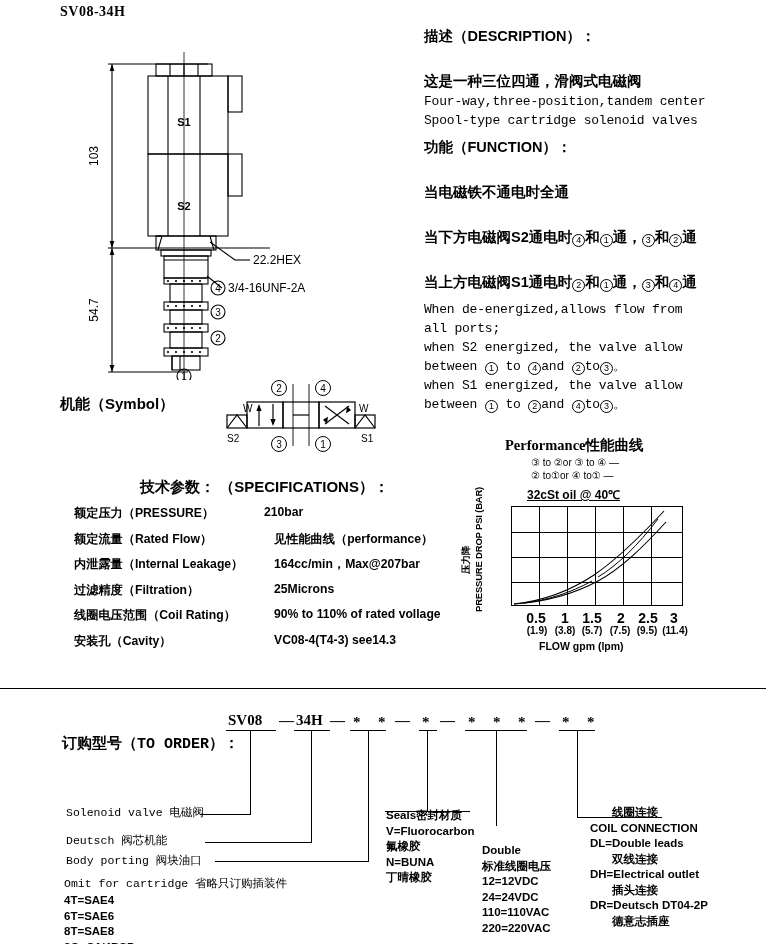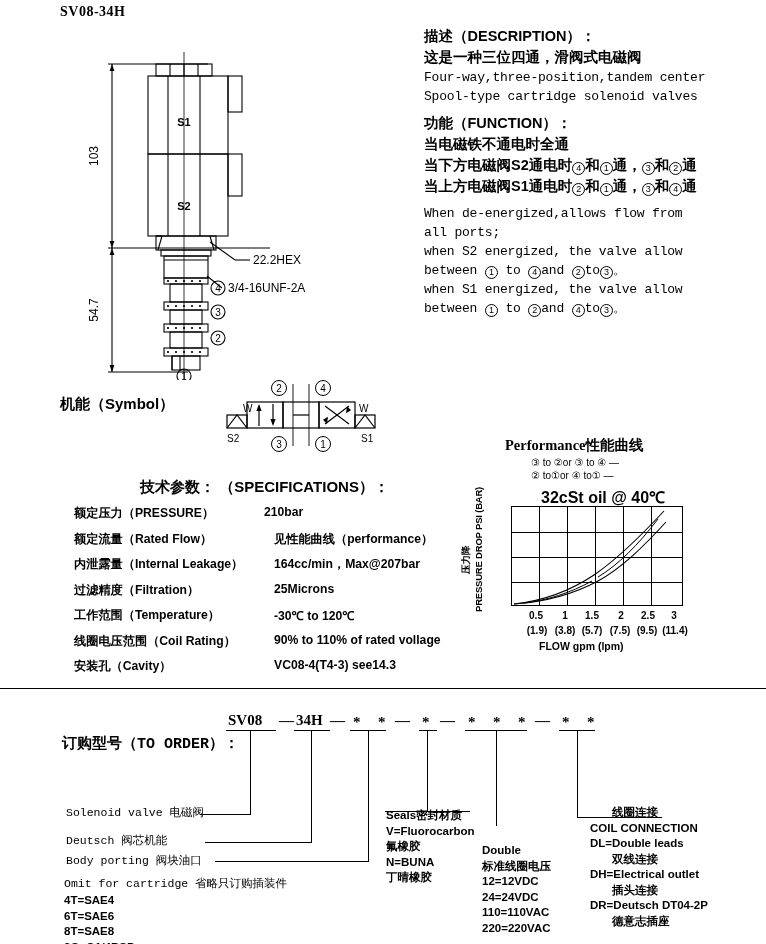--- a/index.html
+++ b/index.html
@@ -13,59 +13,59 @@
 
   
   #part-no{left:60px;top:4px;font-size:14px;font-weight:bold;letter-spacing:.5px;}
 
   
   #drawing{left:60px;top:20px;width:330px;height:360px;}
 
   
   #desc{left:424px;top:26px;width:340px;}
   .cn-head{font-family:"Liberation Sans",sans-serif;font-weight:bold;font-size:14.5px;line-height:21px;}
-  .cn-line{font-family:"Liberation Sans",sans-serif;font-weight:bold;font-size:14.5px;line-height:21px;}
+  .cn-line{font-family:"Liberation Sans",sans-serif;font-weight:bold;font-size:14.5px;line-height:21px;margin-top:24px;}
   .en-line{font-family:"Liberation Mono","DejaVu Sans Mono",monospace;font-size:13px;line-height:19px;letter-spacing:-0.2px;}
   .gap{height:7px;}
 
   
   #symbol-label{left:60px;top:395px;font-family:"Liberation Sans",sans-serif;font-weight:bold;font-size:15px;}
   #symbol-dia{left:215px;top:372px;width:175px;height:90px;}
 
   
   #spec-title{left:140px;top:478px;font-family:"Liberation Sans",sans-serif;font-weight:bold;font-size:15px;}
   #spec-table{left:74px;top:505px;width:420px;}
   .spec-row{display:flex;height:25.5px;align-items:flex-start;}
   .spec-k{width:190px;font-family:"Liberation Sans",sans-serif;font-weight:bold;font-size:12.2px;white-space:nowrap;}
   .spec-v{font-family:"Liberation Sans",sans-serif;font-weight:bold;font-size:12.2px;white-space:nowrap;}
   .spec-row.indent .spec-v{padding-left:10px;}
 
   
   #perf{left:455px;top:436px;width:310px;height:225px;}
   #perf-title{position:absolute;left:50px;top:0px;font-family:"Liberation Serif",serif;font-size:14.5px;font-weight:bold;}
   #perf-leg{position:absolute;left:76px;top:20px;font-family:"Liberation Sans",sans-serif;font-size:10px;line-height:13px;}
-  #perf-oil{position:absolute;left:86px;top:50px;font-family:"Liberation Sans",sans-serif;font-size:16px;font-weight:bold;}
+  #perf-oil{position:absolute;left:72px;top:50px;font-family:"Liberation Sans",sans-serif;font-size:12px;font-weight:bold;text-decoration:underline;}
   #plot{position:absolute;left:56px;top:70px;width:172px;height:100px;border:1.2px solid #000;box-sizing:border-box;}
   #plot .vg{position:absolute;top:0;bottom:0;width:1px;background:#000;}
   #plot .hg{position:absolute;left:0;right:0;height:1px;background:#000;}
   .ylab{position:absolute;right:0;font-family:"Liberation Sans",sans-serif;font-size:9.5px;font-weight:bold;white-space:nowrap;}
   #yaxis-nums{position:absolute;left:0;top:62px;width:54px;height:115px;}
   #yaxis-title{position:absolute;left:6px;top:60px;width:14px;height:118px;}
   #yaxis-title span{
     display:block;transform:rotate(-90deg);transform-origin:left top;
     position:absolute;left:12px;top:116px;white-space:nowrap;
     font-family:"Liberation Sans",sans-serif;font-weight:bold;font-size:9.5px;letter-spacing:-.2px;
   }
   #yaxis-cn{position:absolute;left:-6px;top:92px;width:12px;}
   #yaxis-cn span{
     display:block;transform:rotate(-90deg);transform-origin:left top;
     position:absolute;left:11px;top:46px;white-space:nowrap;
     font-family:"Liberation Sans",sans-serif;font-weight:bold;font-size:9.5px;
   }
-  .xt{position:absolute;font-family:"Liberation Sans",sans-serif;font-size:10px;font-weight:bold;text-align:center;}
+  .xt{position:absolute;font-family:"Liberation Sans",sans-serif;font-size:14px;font-weight:bold;text-align:center;}
   .xt2{position:absolute;font-family:"Liberation Sans",sans-serif;font-size:10px;font-weight:bold;text-align:center;}
   #xaxis-title{position:absolute;left:84px;top:204px;font-family:"Liberation Sans",sans-serif;font-size:10.5px;font-weight:bold;}
 
   
   #hr-order{left:0px;top:688px;width:766px;height:1.4px;background:#000;}
   #order-title{left:62px;top:734px;font-family:Liberation Mono, monospace;font-weight:bold;font-size:15px;}
   #order-code{left:0;top:700px;width:648px;height:50px;}
   .code-txt{position:absolute;font-family:"Liberation Serif",serif;font-weight:bold;font-size:15px;}
   .star{position:absolute;font-family:"Liberation Serif",serif;font-weight:bold;font-size:15px;}
 
@@ -291,24 +291,20 @@
   </div>
   <div class="spec-row indent">
     <div class="spec-k">内泄露量（Internal Leakage）</div>
     <div class="spec-v">164cc/min，Max@207bar</div>
   </div>
   <div class="spec-row indent">
     <div class="spec-k">过滤精度（Filtration）</div>
     <div class="spec-v">25Microns</div>
   </div>
   <div class="spec-row indent">
-    <div class="spec-k">工作范围（Temperature）</div>
-    <div class="spec-v">-30℃ to 120℃</div>
-  </div>
-  <div class="spec-row indent">
     <div class="spec-k">线圈电压范围（Coil Rating）</div>
     <div class="spec-v">90% to 110% of rated vollage</div>
   </div>
   <div class="spec-row indent">
     <div class="spec-k">安装孔（Cavity）</div>
     <div class="spec-v">VC08-4(T4-3) see14.3</div>
   </div>
 </div>
 
 <div class="abs" id="perf">

